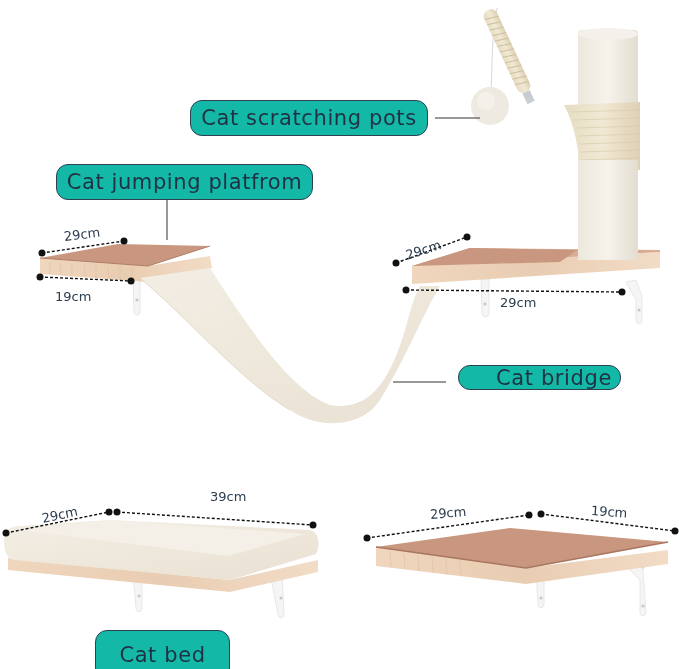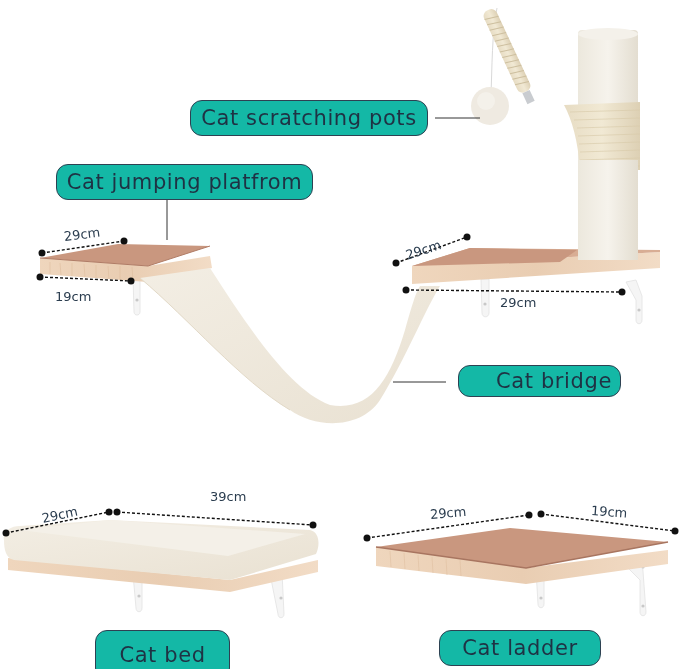--- a/index.html
+++ b/index.html
@@ -200,25 +200,24 @@
         <circle cx="529" cy="515" r="3.5"></circle>
       <circle cx="541" cy="514" r="3.5"></circle>
         <circle cx="675" cy="531" r="3.5"></circle>
     </g>
   </svg>
 
   <div class="label" style="left:190px; top:100px; width:238px; height:36px;">Cat scratching pots</div>
 
   <div class="label" style="left:48px; top:164px; width:257px; height:36px;margin-left:8px;">Cat jumping platfrom</div>
 
-  <div class="label" style="left:458px; top:365px; width:163px; height:32px;padding-left:29px;">Cat bridge</div>
+  <div class="label" style="left:458px; top:365px; width:163px; height:25px;padding-left:29px;">Cat bridge</div>
 
   <div class="label" style="left:95px; top:630px; width:135px; height:50px;">Cat bed</div>
 
-  <div class="label" style="left:439px; top:630px; width:162px; height:36px;">Cat ladder</div>
 
   <div class="dim" style="left:64px; top:229px; transform:rotate(-7deg);">29cm</div>
   <div class="dim" style="left:55px; top:289px;">19cm</div>
   <div class="dim" style="left:406px; top:248px; transform:rotate(-18deg);">29cm</div>
   <div class="dim" style="left:500px; top:295px;">29cm</div>
   <div class="dim" style="left:42px; top:511px; transform:rotate(-12deg);">29cm</div>
   <div class="dim" style="left:210px; top:489px;text-align:center;">39cm</div>
   <div class="dim" style="left:430px; top:507px; transform:rotate(-5deg);">29cm</div>
   <div class="dim" style="left:591px; top:503px; transform:rotate(4deg);">19cm</div>
 </div>

